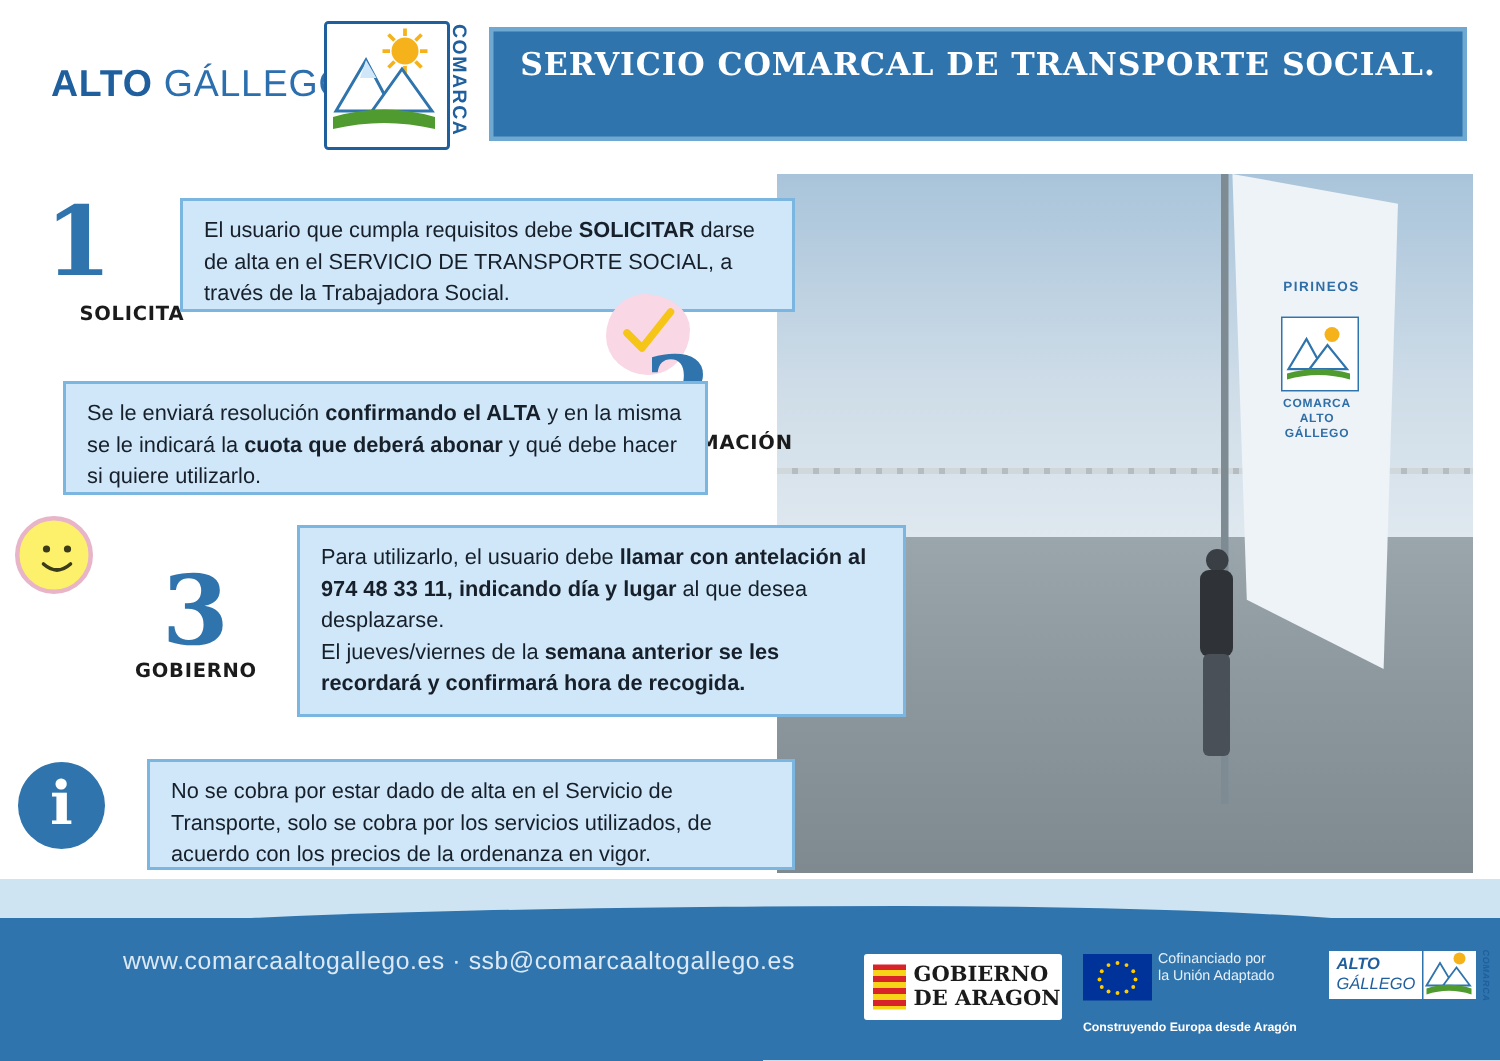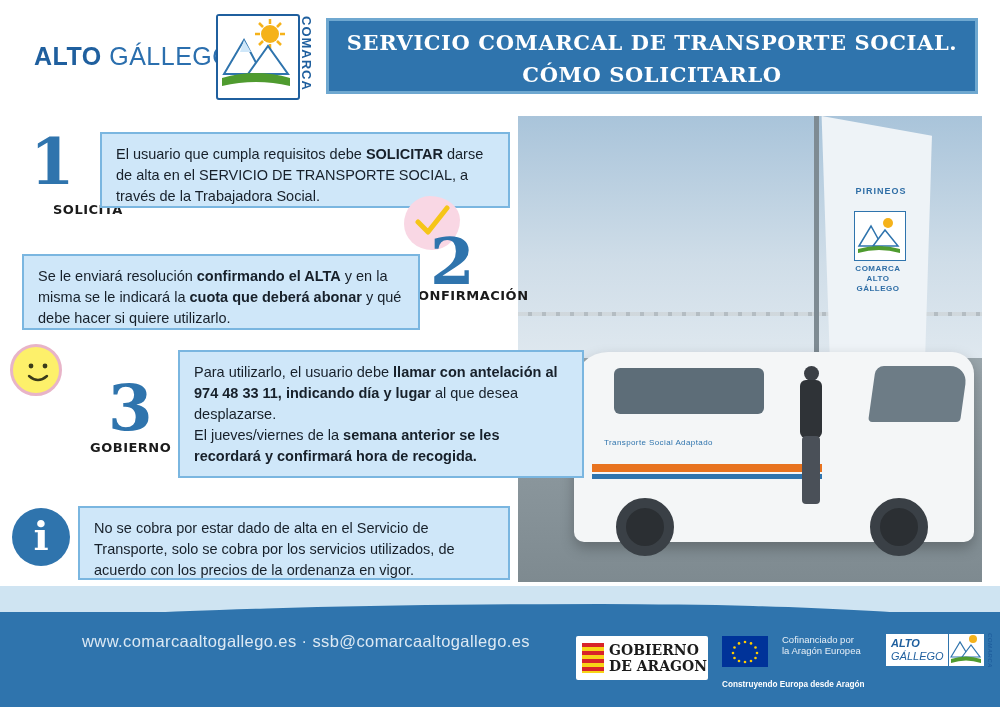--- a/index.html
+++ b/index.html
@@ -224,20 +224,21 @@
   
   .bubble {
     position: absolute;
     background: #cfe7f9;
     border: 2px solid #7ab6e0;
     color: #17202a;
     font-size: 14.5px;
     line-height: 21px;
     padding: 10px 14px;
     box-sizing: border-box;
+    margin-left: 20px;
   }
   .bubble b { font-weight: bold; }
 
   
   .sticker-check {
     position: absolute;
     left: 404px; top: 196px;
     width: 56px; height: 54px;
     background: #f9d7e4;
     border-radius: 46% 54% 50% 50% / 52% 44% 56% 48%;
@@ -334,21 +335,21 @@
     flex: none;
     margin-top: 2px;
   }
   .eu-stars {
     position: absolute; left: 0; top: 0; width: 46px; height: 31px;
   }
   .eu-caption {
     color: #e6eff7;
     font-size: 9.5px;
     line-height: 11px;
-    margin-left: 14px;
+    margin-left: 4px;
   }
   .eu-sub {
     position: absolute;
     left: 722px; top: 68px;
     width: 150px;
     color: #ffffff;
     font-size: 8.2px;
     font-weight: bold;
   }
   .footer-logo {
@@ -413,21 +414,20 @@
       <path d="M4 62 Q38 52 72 62 L72 70 Q38 62 4 70 Z" fill="#4f9b2f"></path>
     </svg>
   </div>
 
   <div class="logo-comarca">
     <span>COMARCA</span>
   </div>
 
   <div class="title-bar">
     <div>SERVICIO COMARCAL DE  TRANSPORTE SOCIAL.</div>
-    <div>CÓMO SOLICITARLO</div>
   </div>
 </div>
 
 <div class="photo">
   <div class="sky"></div>
   <div class="ground"></div>
   <div class="fence"></div>
   <div class="flagpole"></div>
   <div class="flag">
     <div class="flag-top-text">PIRINEOS</div>
@@ -435,29 +435,20 @@
       <svg width="48" height="46" viewBox="0 0 48 46">
         <circle cx="33" cy="11" r="5" fill="#f5b21a"></circle>
         <polygon points="4,34 16,14 27,34" fill="#ffffff" stroke="#2f74ad" stroke-width="1.5"></polygon>
         <polygon points="18,34 30,18 43,34" fill="#ffffff" stroke="#2f74ad" stroke-width="1.5"></polygon>
         <path d="M3 37 Q24 31 45 37 L45 41 Q24 35 3 41 Z" fill="#4f9b2f"></path>
       </svg>
     </div>
     <div class="flag-text">COMARCA<br>ALTO<br>GÁLLEGO</div>
   </div>
 
-  <div class="van">
-    <div class="sidewin"></div>
-    <div class="windshield"></div>
-    <div class="label">Transporte Social Adaptado</div>
-    <div class="stripe"></div>
-    <div class="stripe2"></div>
-    <div class="wheel front"></div>
-    <div class="wheel rear"></div>
-  </div>
 
   <div class="person">
     <div class="head"></div>
     <div class="body"></div>
     <div class="legs"></div>
   </div>
 </div>
 
 <div class="stepnum" style="left:30px; top:132px;">1</div>
 <div class="steplabel" style="left:20px; top:202px;margin-left:33px;">SOLICITA</div>
@@ -468,21 +459,21 @@
 
 <div class="sticker-check">
   <svg width="36" height="36" viewBox="0 0 36 36">
     <path d="M4 18 L14 28 L33 4" stroke="#f5c518" stroke-width="5" fill="none" stroke-linecap="round" stroke-linejoin="round"></path>
   </svg>
 </div>
 
 <div class="stepnum" style="left:430px; top:232px;">2</div>
 <div class="steplabel" style="left:408px; top:288px;">CONFIRMACIÓN</div>
 
-<div class="bubble" style="left:22px; top:254px; width:398px; height:76px;">
+<div class="bubble" style="left:22px; top:254px; width:430px; height:76px;">
   <span>Se le enviará resolución </span><b>confirmando el ALTA</b><span> y en la misma se le indicará la </span><b>cuota que deberá abonar</b><span> y qué debe hacer si quiere utilizarlo.</span>
 </div>
 
 <div class="sticker-smile">
   <svg width="40" height="40" viewBox="0 0 40 40">
     <circle cx="13" cy="14" r="2.4" fill="#3b3b1a"></circle>
     <circle cx="27" cy="14" r="2.4" fill="#3b3b1a"></circle>
     <path d="M11 24 Q20 32 29 24" stroke="#3b3b1a" stroke-width="2.4" fill="none" stroke-linecap="round"></path>
   </svg>
 </div>
@@ -527,21 +518,21 @@
             <circle cx="17" cy="25" r="1.3"></circle>
           <circle cx="12.5" cy="22" r="1.3"></circle>
             <circle cx="11" cy="17" r="1.3"></circle>
           <circle cx="12.5" cy="11.5" r="1.3"></circle>
             <circle cx="17" cy="7.4" r="1.3"></circle>
         </g>
       </svg>
     </div>
     <div class="eu-caption">
       <div>Cofinanciado por</div>
-      <div>la Aragón Europea</div>
+      <div>la Unión Adaptado</div>
     </div>
   </div>
   <div class="eu-sub">Construyendo Europa desde Aragón</div>
 
   <div class="footer-logo">
     <div class="fl-text">
       <span>ALTO</span>
       <span class="thin">GÁLLEGO</span>
     </div>
     <div class="fl-mark">

